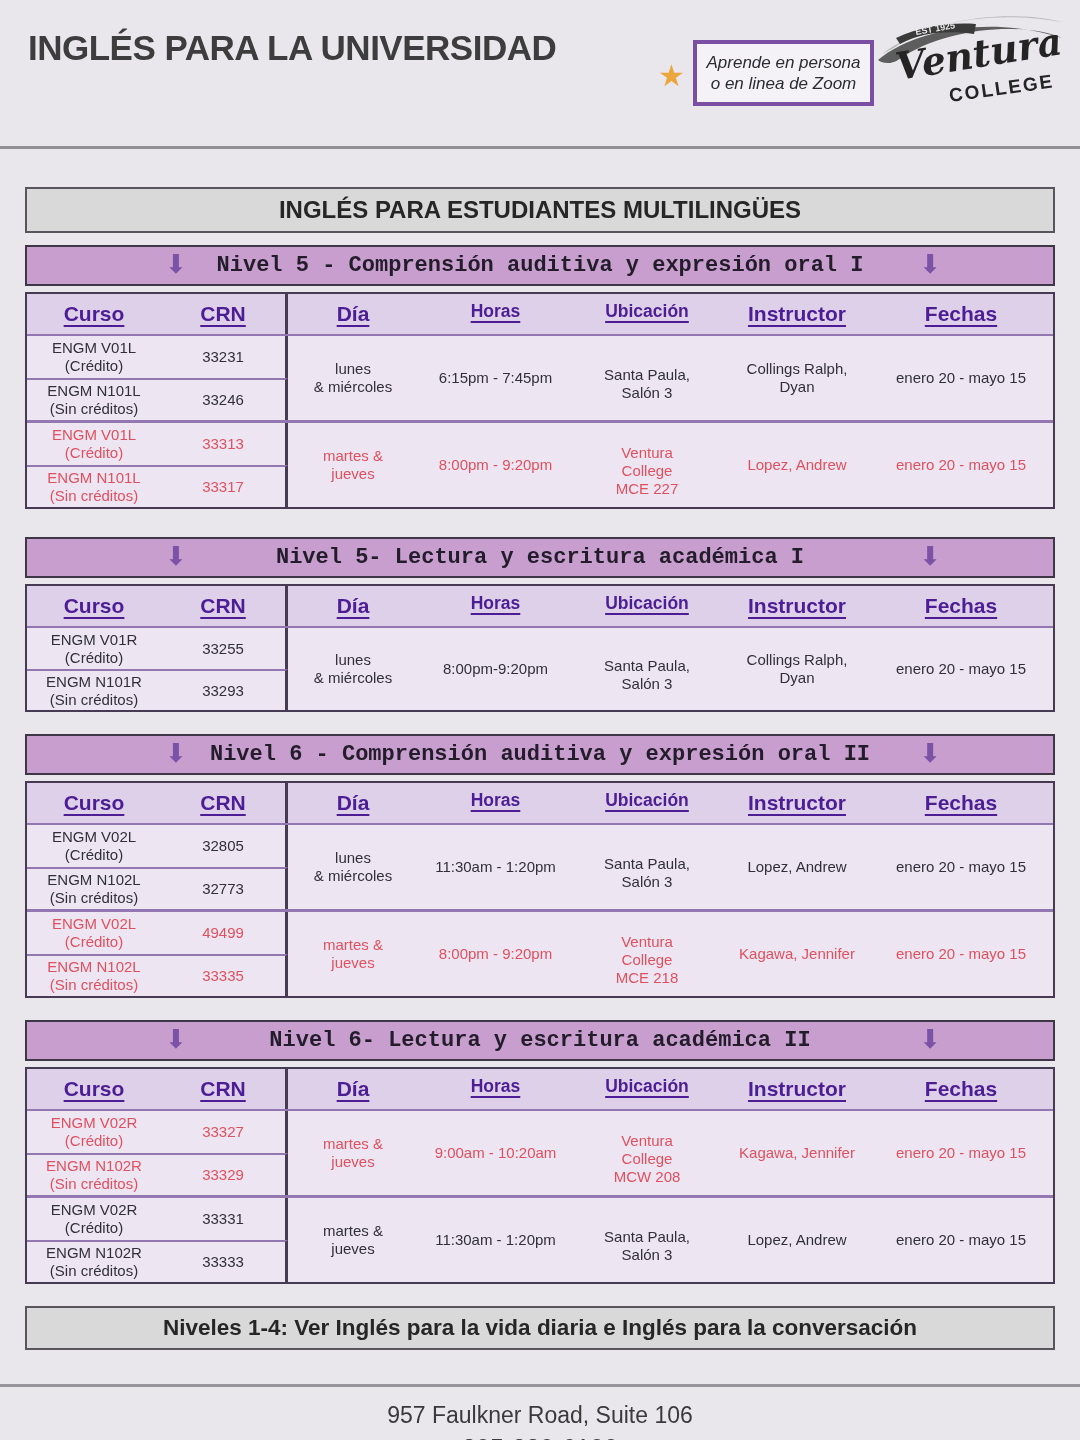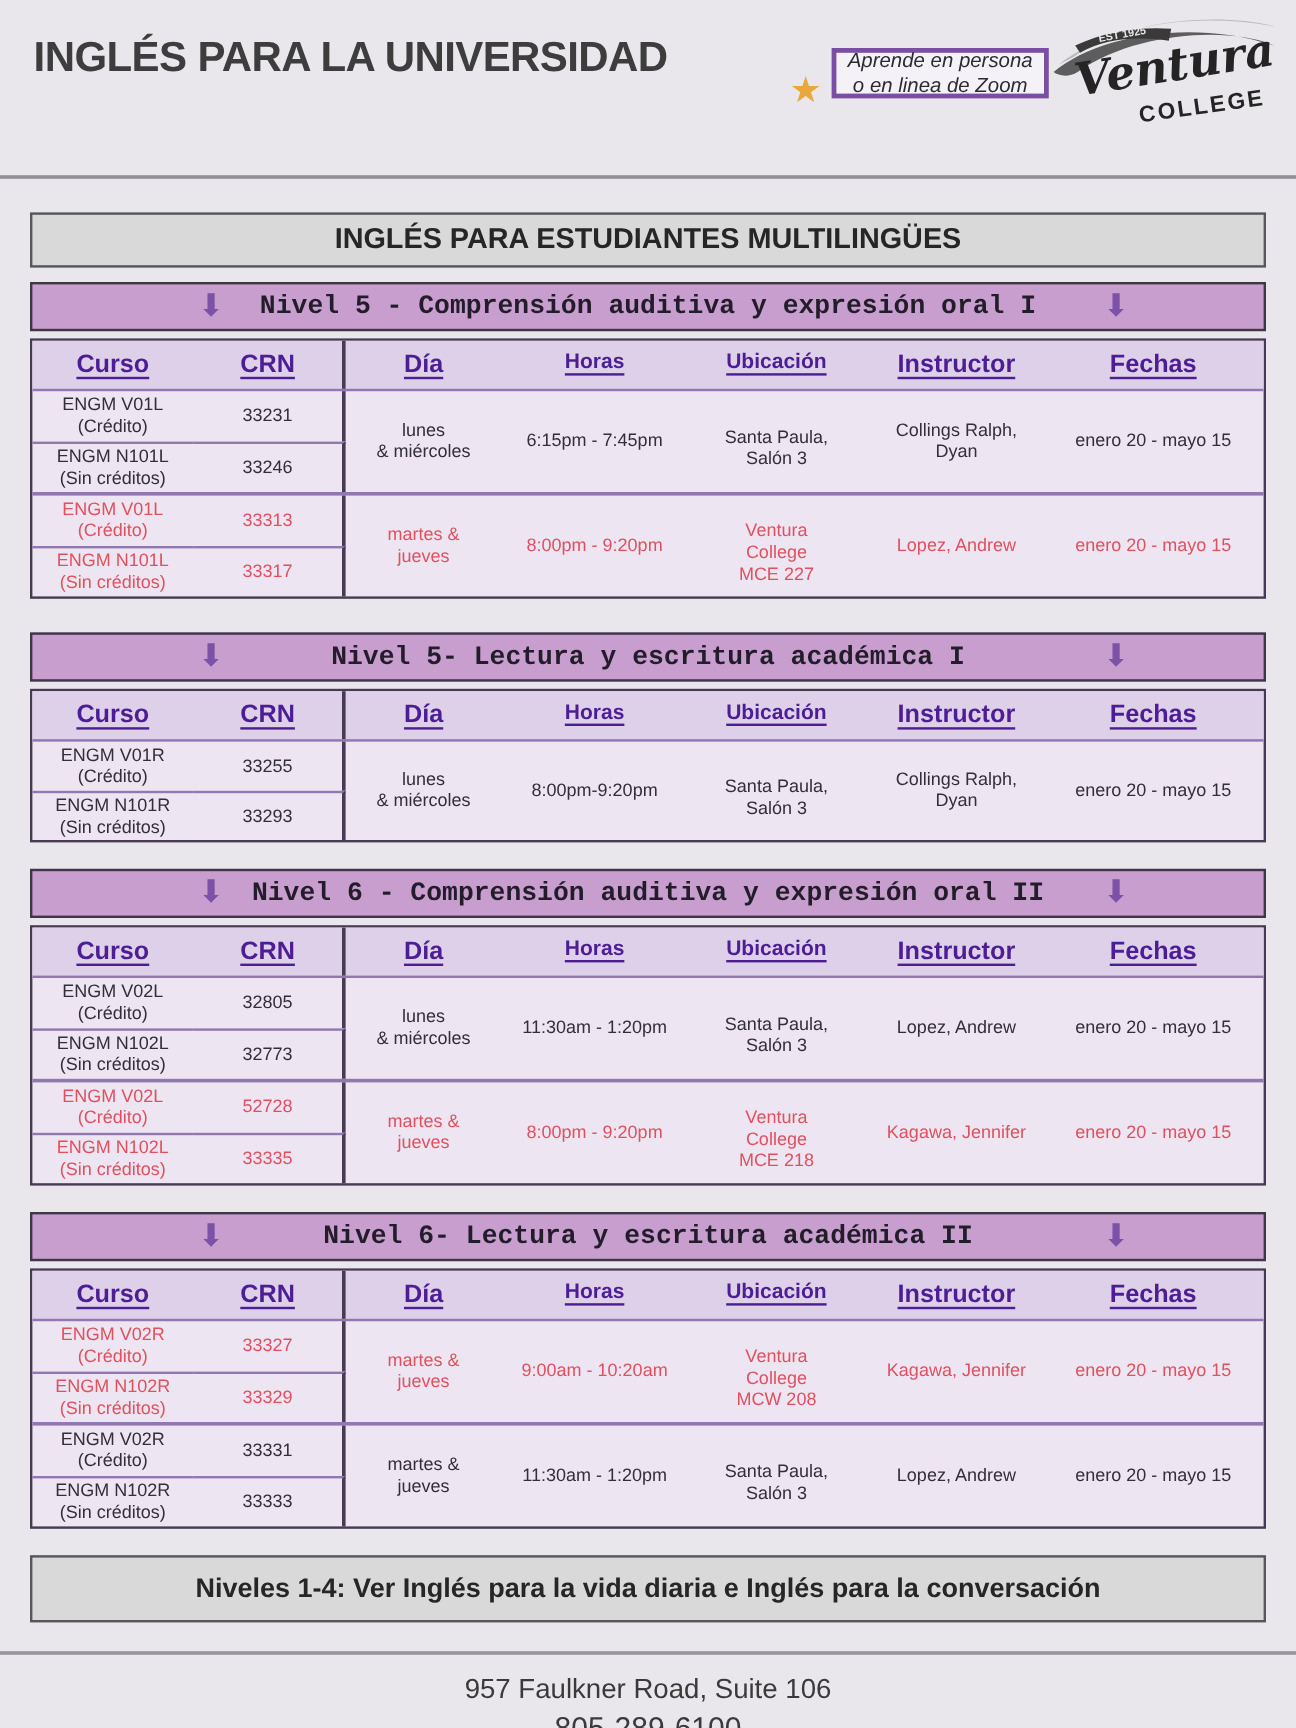--- a/index.html
+++ b/index.html
@@ -13,38 +13,38 @@
   }
   
   .top-header { position:relative; height:149px; border-bottom:3px solid #919096; }
   .doc-title {
     position:absolute; left:28px; top:26px;
     font-size:35px; font-weight:bold; color:#3d3d3d;
     line-height:1.26; letter-spacing:-0.5px;
   }
   .star { position:absolute; left:658px; top:58px; font-size:30px; color:#ecá; color:#eca63e; }
   .zoom-badge {
-    position:absolute; left:693px; top:40px; width:181px; height:42px;
+    position:absolute; left:693px; top:40px; width:181px; height:66px;
     border:4px solid #7a4fa3; background:#f4f2f6;
     display:flex; flex-direction:column; justify-content:center; align-items:center;
     font-style:italic; font-size:17px; color:#2b2b33; line-height:1.25;
   }
   .logo { position:absolute; right:16px; top:8px; width:188px; height:104px; }
   .tagline {
     position:absolute; right:64px; top:116px;
     font-style:italic; font-size:17.5px; color:#28282e;
   }
   
-  .main { padding:4px 25px; }
+  .main { padding:14px 25px; }
   .gray-banner {
     margin-top:24px; height:46px; background:#d9d9d9; border:2px solid #58565c;
     display:flex; align-items:center; justify-content:center;
     font-size:24px; font-weight:bold; color:#262626;
   }
-  .gray-banner.bottom { margin-top:22px; height:56px; font-size:22.5px; }
+  .gray-banner.bottom { margin-top:22px; height:44px; font-size:22.5px; }
   .level-bar {
     position:relative; height:41px; background:#c89ecf; border:2px solid #3f3647;
     display:flex; align-items:center; justify-content:center;
   }
   .level-bar .bar-title { font-size:22px; font-weight:bold; color:#231d2b;font-family:Liberation Mono, monospace; }
   .arrow { position:absolute; top:2px; font-size:26px; color:#7b52a6; line-height:1.2; }
   .arrow.left { left:138px; }
   .arrow.right { right:112px; }
   .sec { margin-top:22px; }
   .sec.first { margin-top:12px; }
@@ -274,21 +274,21 @@
         <div class="cell m6">
           <span>Lopez, Andrew</span>
         </div>
         <div class="cell m7">enero 20 - mayo 15</div>
       </div>
       <div class="group red">
         <div class="cell co1">
           <span>ENGM V02L</span>
           <span>(Crédito)</span>
         </div>
-        <div class="cell cr1 vline">52728</div>
+        <div class="cell cr1 vline">49499</div>
         <div class="cell co2 r2">
           <span>ENGM N102L</span>
           <span>(Sin créditos)</span>
         </div>
         <div class="cell cr2 r2 vline">33335</div>
         <div class="cell m3">
           <span>martes &amp;</span>
           <span>jueves</span>
         </div>
         <div class="cell m4">8:00pm - 9:20pm</div>

